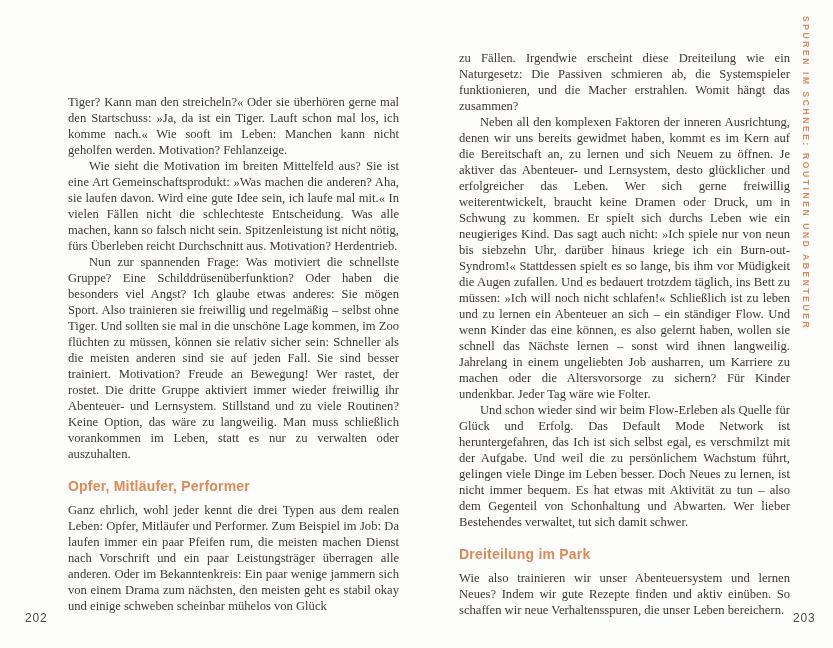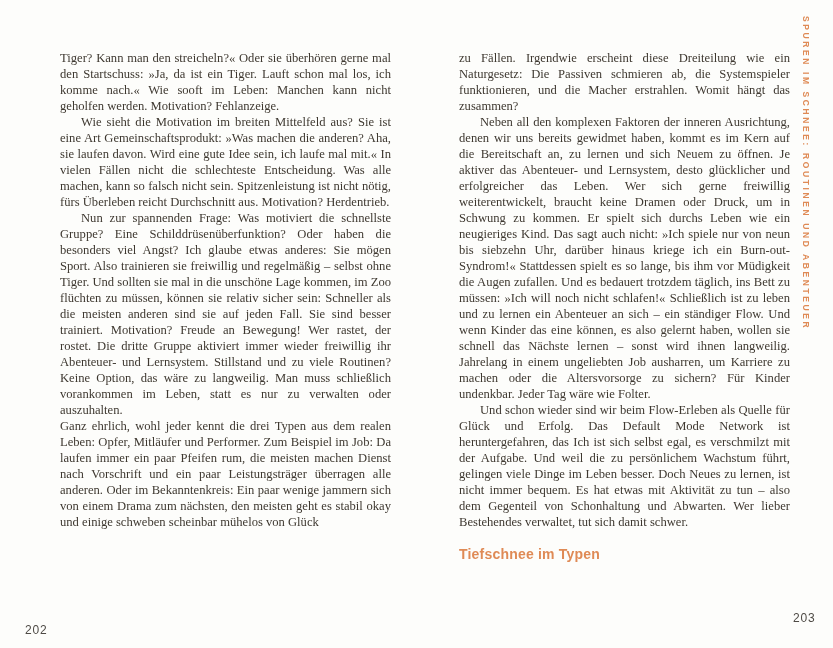--- a/index.html
+++ b/index.html
@@ -20,21 +20,21 @@
   .text-col {
     position: absolute;
     top: 50px;
     width: 331px;
     font-size: 12.6px;
     line-height: 16px;
     text-align: justify;
     hyphens: auto;
     -webkit-hyphens: auto;
   }
-  .left-col  { left: 60px; }
+  .left-col  { left: 68px; margin-top: 44px; }
   .right-col { left: 459px; }
 
   .text-col p {
     margin: 0;
     padding: 0;
   }
   .text-col p.indent { text-indent: 21px; }
   .text-col b { font-weight: normal; }
 
   .section-heading {
@@ -48,21 +48,21 @@
   }
 
   .folio {
     position: absolute;
     top: 611px;
     font-family: "Liberation Sans", "DejaVu Sans", sans-serif;
     font-size: 12px;
     letter-spacing: 0.8px;
     color: var(--folio, #4E4A45);
   }
-  .folio-left  { left: 25px; margin-top: 12px; }
+  .folio-left  { left: 25px; }
   .folio-right { left: 793px; }
 
   .chapter-marker {
     position: absolute;
     top: 16px;
     left: 801px;
     writing-mode: vertical-rl;
     white-space: nowrap;
     font-family: "Liberation Sans", "DejaVu Sans", sans-serif;
     font-size: 8.5px;
@@ -74,29 +74,31 @@
 </head>
 <body>
 
 <div class="spread">
 
   <section class="page">
     <div class="text-col left-col">
         <p class="">Tiger? Kann man den streicheln?« Oder sie überhören gerne mal den Startschuss: »Ja, da ist ein Tiger. Lauft schon mal los, ich komme nach.« Wie sooft im Leben: Manchen kann nicht geholfen werden. Motivation? Fehlanzeige.</p>
         <p class="indent">Wie sieht die <b>Motivation im breiten Mittelfeld</b> aus? Sie ist eine Art Gemeinschaftsprodukt: »Was machen die anderen? Aha, sie laufen davon. Wird eine gute Idee sein, ich laufe mal mit.« In vielen Fällen nicht die schlechteste Entscheidung. Was alle machen, kann so falsch nicht sein. Spitzenleistung ist nicht nötig, fürs Überleben reicht Durchschnitt aus. Motivation? Herdentrieb.</p>
         <p class="indent">Nun zur spannenden Frage: Was motiviert <b>die schnellste Gruppe</b>? Eine Schilddrüsenüberfunktion? Oder haben die besonders viel Angst? Ich glaube etwas anderes: Sie mögen Sport. Also trainieren sie freiwillig und regelmäßig – selbst ohne Tiger. Und sollten sie mal in die unschöne Lage kommen, im Zoo flüchten zu müssen, können sie relativ sicher sein: Schneller als die meisten anderen sind sie auf jeden Fall. Sie sind besser trainiert. Motivation? Freude an Bewegung! Wer rastet, der rostet. Die dritte Gruppe aktiviert immer wieder freiwillig ihr Abenteuer- und Lernsystem. Stillstand und zu viele Routinen? Keine Option, das wäre zu langweilig. Man muss schließlich vorankommen im Leben, statt es nur zu verwalten oder auszuhalten.</p>
+        <div class="section-heading">Opfer, Mitläufer, Performer</div>
         <p class="">Ganz ehrlich, wohl jeder kennt die drei Typen aus dem realen Leben: Opfer, Mitläufer und Performer. Zum Beispiel im Job: Da laufen immer ein paar Pfeifen rum, die meisten machen Dienst nach Vorschrift und ein paar Leistungsträger überragen alle anderen. Oder im Bekanntenkreis: Ein paar wenige jammern sich von einem Drama zum nächsten, den meisten geht es stabil okay und einige schweben scheinbar mühelos von Glück</p>
       </div>
     <div class="folio folio-left">202</div>
   </section>
 
   <section class="page">
     <div class="chapter-marker">SPUREN IM SCHNEE: ROUTINEN UND ABENTEUER</div>
     <div class="text-col right-col">
         <p class="">zu Fällen. Irgendwie erscheint diese Dreiteilung wie ein Naturgesetz: Die Passiven schmieren ab, die Systemspieler funktionieren, und die Macher erstrahlen. Womit hängt das zusammen?</p>
         <p class="indent">Neben all den komplexen Faktoren der inneren Ausrichtung, denen wir uns bereits gewidmet haben, kommt es im Kern auf die Bereitschaft an, zu lernen und sich Neuem zu öffnen. Je aktiver das Abenteuer- und Lernsystem, desto glücklicher und erfolgreicher das Leben. Wer sich gerne freiwillig weiterentwickelt, braucht keine Dramen oder Druck, um in Schwung zu kommen. Er spielt sich durchs Leben wie ein neugieriges Kind. Das sagt auch nicht: »Ich spiele nur von neun bis siebzehn Uhr, darüber hinaus kriege ich ein Burn-out-Syndrom!« Stattdessen spielt es so lange, bis ihm vor Müdigkeit die Augen zufallen. Und es bedauert trotzdem täglich, ins Bett zu müssen: »Ich will noch nicht schlafen!« Schließlich ist zu leben und zu lernen ein Abenteuer an sich – ein ständiger Flow. Und wenn Kinder das eine können, es also gelernt haben, wollen sie schnell das Nächste lernen – sonst wird ihnen langweilig. Jahrelang in einem ungeliebten Job ausharren, um Karriere zu machen oder die Altersvorsorge zu sichern? Für Kinder undenkbar. Jeder Tag wäre wie Folter.</p>
         <p class="indent">Und schon wieder sind wir beim Flow-Erleben als Quelle für Glück und Erfolg. Das Default Mode Network ist heruntergefahren, das Ich ist sich selbst egal, es verschmilzt mit der Aufgabe. Und weil die zu persönlichem Wachstum führt, gelingen viele Dinge im Leben besser. Doch Neues zu lernen, ist nicht immer bequem. Es hat etwas mit Aktivität zu tun – also dem Gegenteil von Schonhaltung und Abwarten. Wer lieber Bestehendes verwaltet, tut sich damit schwer.</p>
-        <div class="section-heading">Tiefschnee im Typen</div>
+        <div class="section-heading">Dreiteilung im Park</div>
+        <p class="">Wie also trainieren wir unser Abenteuersystem und lernen Neues? Indem wir gute Rezepte finden und aktiv einüben. So schaffen wir neue Verhaltensspuren, die unser Leben bereichern.</p>
       </div>
     <div class="folio folio-right">203</div>
   </section>
 
 </div>
 
 </body></html>

